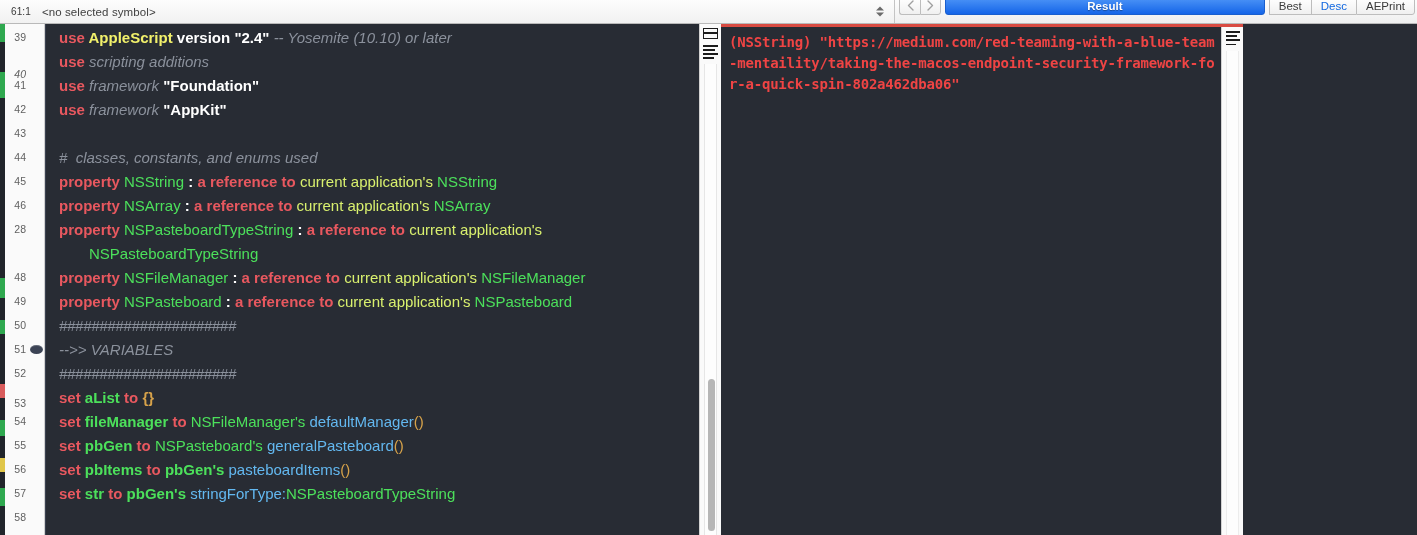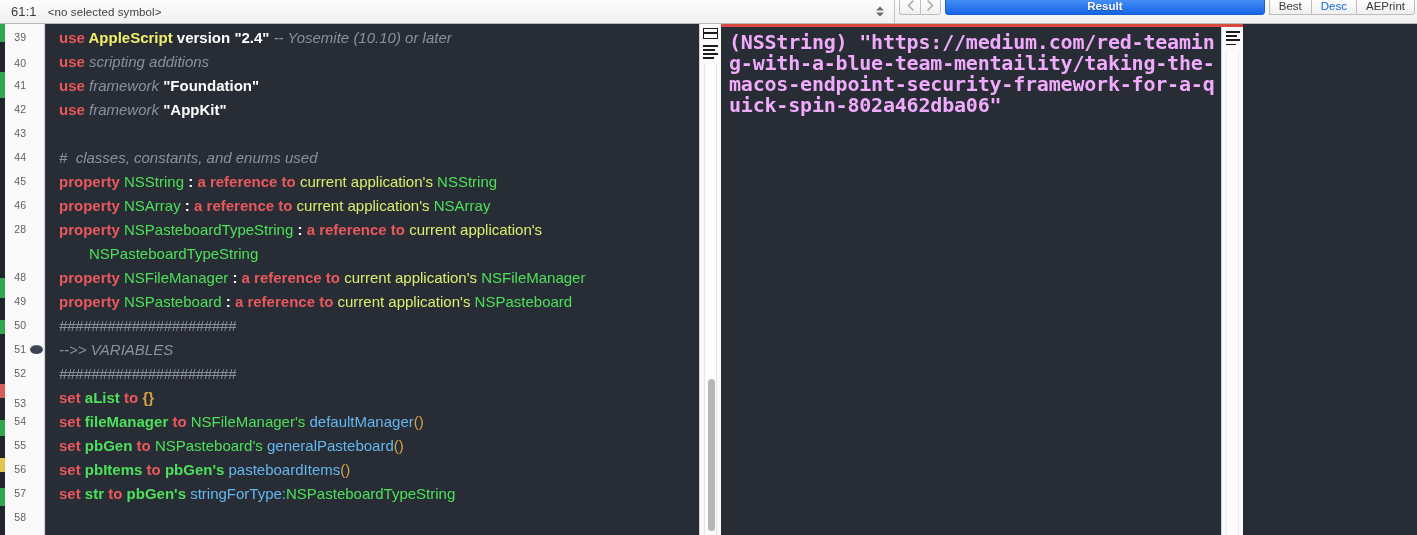--- a/index.html
+++ b/index.html
@@ -20,21 +20,21 @@
   }
 
   
   .symbolbar {
     width:895px; display:flex; align-items:center;
     padding-left:11px; gap:11px;
     background:linear-gradient(#fdfdfd,#f1f1f1);
     border-right:1px solid #c4c4c4;
     position:relative;
   }
-  .lineinfo { font-size:13px; color:#3a3a3a; letter-spacing:.1px; }
+  .lineinfo { font-size:10px; color:#3a3a3a; letter-spacing:.1px; }
   .symname  { font-size:11.5px; color:#404040; letter-spacing:.1px; }
   .stepper {
     position:absolute; right:8px; top:50%; transform:translateY(-50%);
     width:12px; height:17px; display:flex; flex-direction:column;
     align-items:center; justify-content:center; gap:2px;
     cursor:default;
   }
   .stepper i { display:block; width:0;height:0; border-left:4px solid transparent;
                border-right:4px solid transparent; }
   .stepper i.up   { border-bottom:4.5px solid #6b6b6b; }
@@ -151,21 +151,21 @@
   }
 
   
   .resultpane {
     width:522px; background:#282c34; position:relative;
     border-top:3px solid #d94b42;
   }
   .resulttext {
     position:absolute; left:8px; top:5px; right:26px;
     font-family:"DejaVu Sans Mono", monospace;
-    font-size:20px; line-height:21px; color:#f0abfc;
+    font-size:14px; line-height:21px; color:#ef4444;
     font-weight:bold; white-space:pre-wrap; word-break:break-all;
     letter-spacing:-.2px;
   }
   .rgutter {
     position:absolute; right:0; top:0; bottom:0; width:22px;
     background:#fafafa; border-left:1px solid #d2d2d2;
   }
   .ricon { position:absolute; left:4px; top:4px; width:14px; }
   .ricon i { display:block; height:1.8px; background:#1b1b1b; margin-bottom:2.4px; }
   .ricon i:nth-child(1){ width:14px;}
@@ -227,21 +227,21 @@
       <span style="top: 396px; height: 16px; background: rgb(47, 168, 79);"></span>
       <span style="top: 412px; height: 22px; background: rgb(33, 37, 43);"></span>
       <span style="top: 434px; height: 14px; background: rgb(224, 198, 74);"></span>
       <span style="top: 448px; height: 16px; background: rgb(33, 37, 43);"></span>
       <span style="top: 464px; height: 18px; background: rgb(47, 168, 79);"></span>
       <span style="top: 482px; height: 29px; background: rgb(33, 37, 43);"></span>
     </div>
 
   <div class="gutter" id="gutter">
       <div class="ln" style="top: 7px;">39</div>
-      <div class="ln" style="top: 33px;">40</div>
+      <div class="ln" style="top: 44px; font-style: italic;">40</div>
       <div class="ln" style="top: 55px;">41</div>
       <div class="ln" style="top: 79px;">42</div>
       <div class="ln" style="top: 103px;">43</div>
       <div class="ln" style="top: 127px;">44</div>
       <div class="ln" style="top: 151px;">45</div>
       <div class="ln" style="top: 175px;">46</div>
       <div class="ln" style="top: 199px;">28</div>
       <div class="ln" style="top: 247px;">48</div>
       <div class="ln" style="top: 271px;">49</div>
       <div class="ln" style="top: 295px;">50</div>

